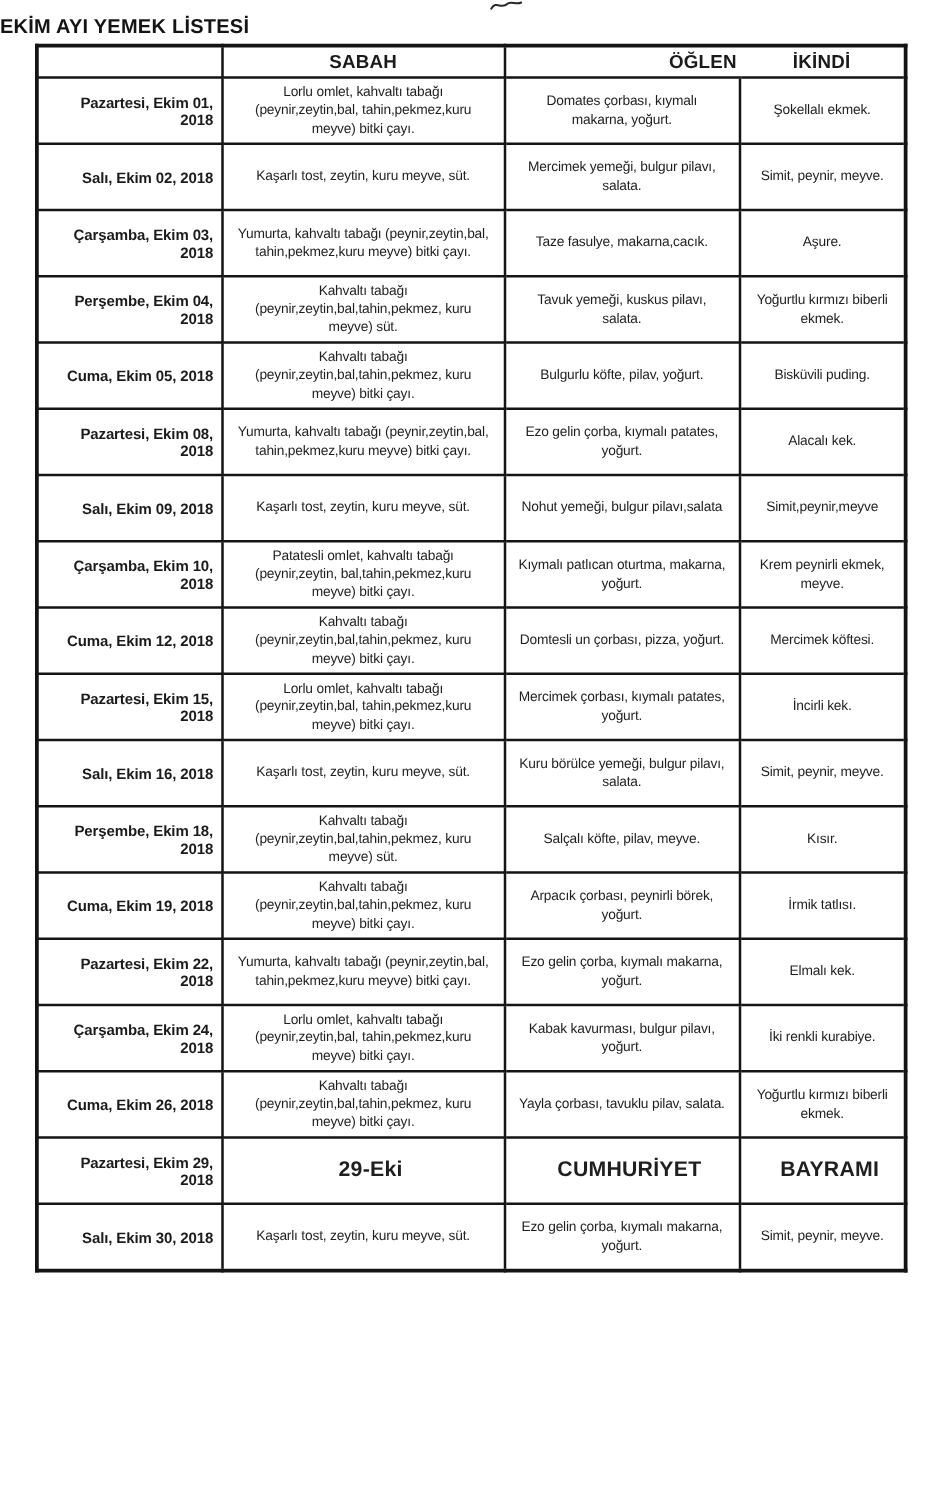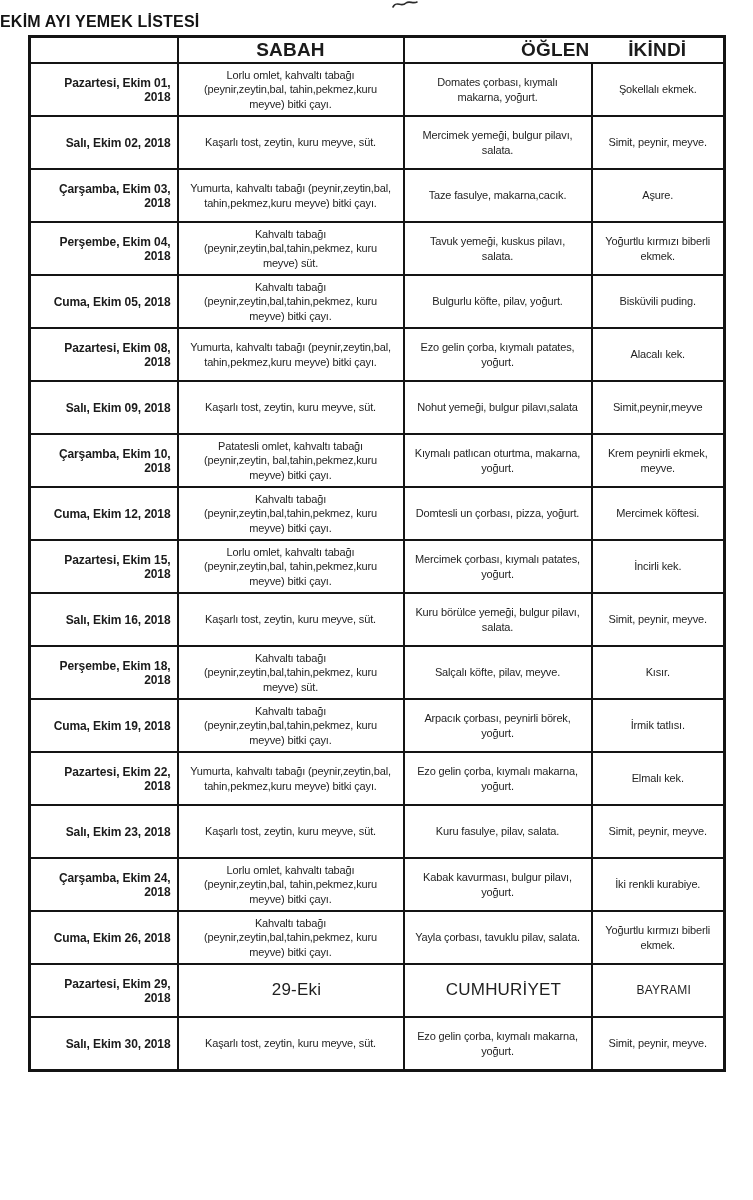--- a/index.html
+++ b/index.html
@@ -27,21 +27,21 @@
     border:3px solid #141414;
   }
   .meal-table th,.meal-table td{
     border:2px solid #141414;
     vertical-align:middle;
     text-align:center;
     overflow:hidden;
   }
   .meal-table th{
     height:21px;
-    font-size:19px;
+    font-size:15px;
     font-weight:bold;
     letter-spacing:.2px;
     padding:1px 2px;
   }
   .meal-table th.no-right{border-right:none;text-align:right;}
   .meal-table th.no-left{border-left:none;}
   .meal-table td{height:47px;}
   td.date-cell{
     font-weight:bold;
     font-size:12px;
@@ -51,26 +51,26 @@
   }
   td.meal-cell{
     font-size:11px;
     line-height:1.3;
     letter-spacing:-0.15px;
     padding:2px 9px;
     color:#1f1f1f;
   }
   tr.emphasis td.meal-cell{
     font-size:17px;
-    font-weight:normal;
+    font-weight:bold;
     letter-spacing:.2px;
     padding-left:21px;
   }
   tr.emphasis td.meal-cell.ikindi{
-    font-size:12px;
+    font-size:17px;
   }
 </style>
 </head>
 <body>
 
 <svg class="scan-mark" width="26" height="9" viewBox="0 0 26 9" aria-hidden="true">
   <path d="M1,7 C5,0 9,8 14,3 C17,0.5 21,4 25,2" fill="none" stroke="#2a2a2a" stroke-width="1.6" stroke-linecap="round"></path>
 </svg>
 
 <div class="doc-title">EKİM AYI YEMEK LİSTESİ</div>
@@ -169,26 +169,20 @@
         <td class="meal-cell oglen">Arpacık çorbası, peynirli börek, yoğurt.</td>
         <td class="meal-cell ikindi">İrmik tatlısı.</td>
       </tr>
       <tr>
         <td class="date-cell">Pazartesi, Ekim 22, 2018</td>
         <td class="meal-cell sabah">Yumurta, kahvaltı tabağı (peynir,zeytin,bal, tahin,pekmez,kuru meyve) bitki çayı.</td>
         <td class="meal-cell oglen">Ezo gelin çorba, kıymalı makarna, yoğurt.</td>
         <td class="meal-cell ikindi">Elmalı kek.</td>
       </tr>
       <tr>
-        <td class="date-cell">Salı, Ekim 23, 2018</td>
-        <td class="meal-cell sabah">Kaşarlı tost, zeytin, kuru meyve, süt.</td>
-        <td class="meal-cell oglen">Kuru fasulye, pilav, salata.</td>
-        <td class="meal-cell ikindi">Simit, peynir, meyve.</td>
-      </tr>
-      <tr>
         <td class="date-cell">Çarşamba, Ekim 24, 2018</td>
         <td class="meal-cell sabah">Lorlu omlet, kahvaltı tabağı (peynir,zeytin,bal, tahin,pekmez,kuru meyve) bitki çayı.</td>
         <td class="meal-cell oglen">Kabak kavurması, bulgur pilavı, yoğurt.</td>
         <td class="meal-cell ikindi">İki renkli kurabiye.</td>
       </tr>
       <tr>
         <td class="date-cell">Cuma, Ekim 26, 2018</td>
         <td class="meal-cell sabah">Kahvaltı tabağı (peynir,zeytin,bal,tahin,pekmez, kuru meyve) bitki çayı.</td>
         <td class="meal-cell oglen">Yayla çorbası, tavuklu pilav, salata.</td>
         <td class="meal-cell ikindi">Yoğurtlu kırmızı biberli ekmek.</td>

